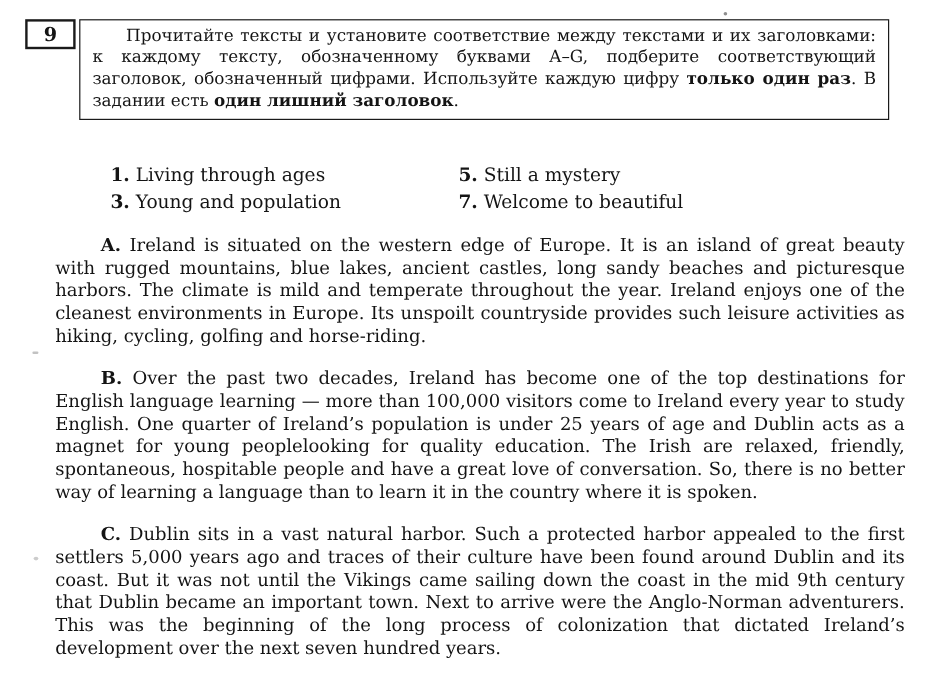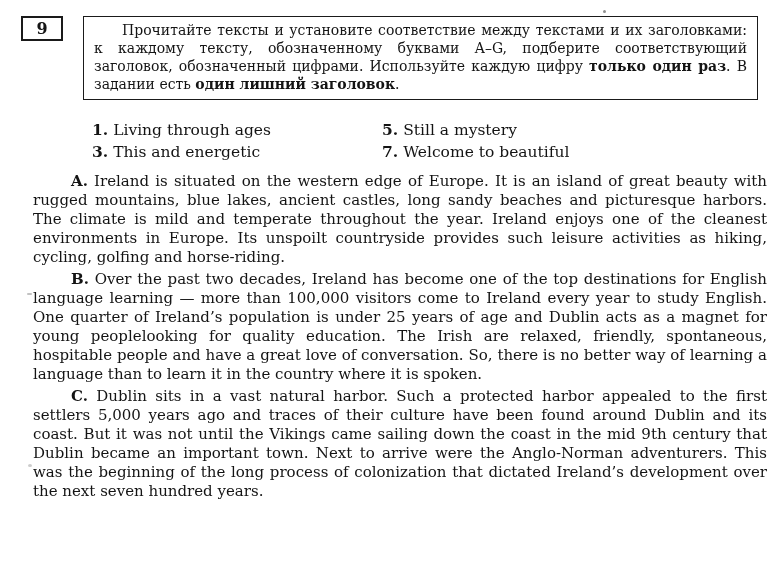--- a/index.html
+++ b/index.html
@@ -36,47 +36,47 @@
     border: 2px solid #1a1a1a;
     display: flex;
     align-items: center;
     justify-content: center;
     font-weight: 700;
     font-size: 16px;
     background: #fff;
   }
   .instruction-box {
     box-sizing: border-box;
-    margin-left: 20px;
+    margin-left: 3px;
     width: 675px;
     min-height: 76px;
     border: 1.5px solid #1a1a1a;
     padding: 4px 10px 6px 10px;
     font-size: 14px;
     line-height: 18px;
     text-align: justify;
     text-indent: 28px;
   }
   .instruction-box .b { font-weight: 700; }
   .headings-list {
     display: flex;
     margin: 19px 0 0 92px;
     font-size: 15.5px;
     line-height: 21px;
   }
-  .headings-col { width: 290px; }
+  .headings-col { width: 290px; margin-top: 16px; }
   .heading-item { white-space: nowrap; }
   .heading-item .num { font-weight: 700; }
   .texts-block {
     margin: 9px 8px 0 30px;
     font-size: 15px;
     line-height: 19px;
     text-align: justify;
   }
-  .text-paragraph { text-indent: 38px; margin: 3px; }
+  .text-paragraph { text-indent: 38px; margin: 16px; }
   .text-paragraph .label { font-weight: 700; }
   .artifact {
     position: absolute;
     background: #8f8f8f;
     border-radius: 50%;
   }
   .dot-top { left: 603px; top: 10px; width: 3px; height: 3px; }
   .speck-1 { left: 27px; top: 293px; width: 5px; height: 2px; opacity: .55; border-radius: 1px; }
   .speck-2 { left: 28px; top: 464px; width: 4px; height: 3px; opacity: .45; }
 </style>
@@ -95,21 +95,21 @@
       <span>9</span>
     </div>
     <div class="instruction-box">
       <span>Прочитайте тексты и установите соответствие между текстами и их заголовками: к каждому тексту, обозначенному буквами A–G, подберите соответствующий заголовок, обозначенный цифрами. Используйте каждую цифру </span><span class="b">только один раз</span><span>. В задании есть </span><span class="b">один лишний заголовок</span><span>.</span>
     </div>
   </div>
 
   <div class="headings-list">
     <div class="headings-col">
       <div class="heading-item"><span class="num">1.</span> <span>Living through ages</span></div>
-      <div class="heading-item"><span class="num">3.</span> <span>This and energetic</span></div>
+      <div class="heading-item"><span class="num">3.</span> <span>Young and population</span></div>
     </div>
     <div class="headings-col">
       <div class="heading-item"><span class="num">5.</span> <span>Still a mystery</span></div>
       <div class="heading-item"><span class="num">7.</span> <span>Welcome to beautiful</span></div>
     </div>
   </div>
 
   <div class="texts-block">
     <p class="text-paragraph"><span class="label">A.</span> <span>Ireland is situated on the western edge of Europe. It is an island of great beauty with rugged mountains, blue lakes, ancient castles, long sandy beaches and picturesque harbors. The climate is mild and temperate throughout the year. Ireland enjoys one of the cleanest environments in Europe. Its unspoilt countryside provides such leisure activities as hiking, cycling, golfing and horse-riding.</span></p>
     <p class="text-paragraph"><span class="label">B.</span> <span>Over the past two decades, Ireland has become one of the top destinations for English language learning — more than 100,000 visitors come to Ireland every year to study English. One quarter of Ireland’s population is under 25 years of age and Dublin acts as a magnet for young peoplelooking for quality education. The Irish are relaxed, friendly, spontaneous, hospitable people and have a great love of conversation. So, there is no better way of learning a language than to learn it in the country where it is spoken.</span></p>

